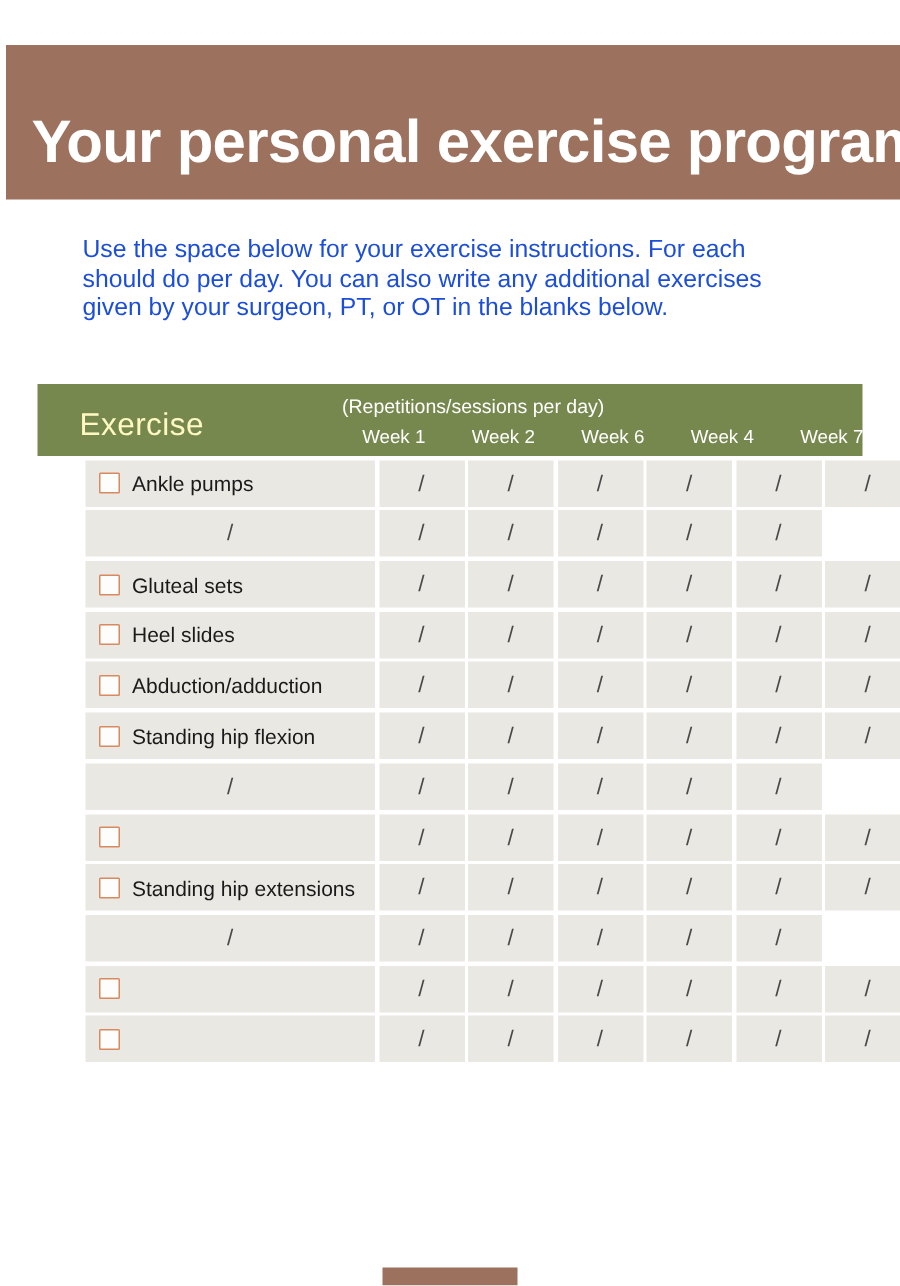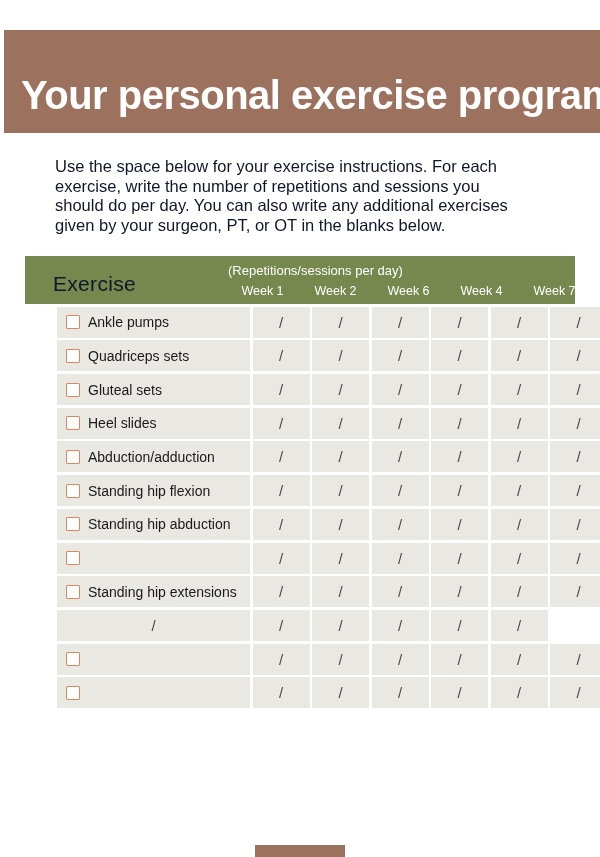--- a/index.html
+++ b/index.html
@@ -5,28 +5,28 @@
   html,body{margin:0;padding:0;}
   body{font-family:"Liberation Sans","DejaVu Sans",sans-serif;background:#fff;}
   .page{position:relative;width:600px;height:857px;background:#ffffff;overflow:hidden;}
 
   
   .band{position:absolute;left:4px;top:30px;width:596px;height:103px;background:#9c715d;}
   .band h1{margin:0;padding:45px 0 0 17px;color:#ffffff;font-size:40px;font-weight:bold;
            letter-spacing:-0.5px;line-height:1;white-space:nowrap;}
 
   
-  .intro{position:absolute;left:55px;top:157px;width:480px;color:#0f172a;
+  .intro{position:absolute;left:55px;top:157px;width:480px;color:#1d4ed8;
          font-size:16.5px;line-height:19.6px;}
   .intro span{display:block;}
 
   
   .xtable{position:absolute;left:25px;top:256px;width:550px;}
   .thead{position:relative;background:#76884e;height:48px;}
-  .exercise-h{position:absolute;left:28px;bottom:8px;color:#0f172a;font-size:21px;letter-spacing:0.3px;}
+  .exercise-h{position:absolute;left:28px;bottom:8px;color:#fef9c3;font-size:21px;letter-spacing:0.3px;}
   .caption{position:absolute;left:203px;top:7px;color:#fff;font-size:13px;}
   .weekrow{position:absolute;left:0;bottom:6px;width:100%;display:grid;
            grid-template-columns:193px repeat(6,57px);column-gap:16px;}
   .weekrow .wk{text-align:center;color:#fff;font-size:12.5px;}
 
   .tbody{display:flex;flex-direction:column;gap:2.7px;margin-top:2.7px;}
   .row{display:grid;grid-template-columns:193px repeat(6,57px);column-gap:2.5px;height:31px;padding-left:32px;}
   .cell{background:#e9e8e3;}
   .exercise-cell{display:flex;align-items:center;}
   .checkbox{width:12px;height:12px;background:#fdfdfc;border:1.6px solid #d8895f;
@@ -42,21 +42,20 @@
 <body>
 
 <div class="page">
 
   <div class="band">
     <h1>Your personal exercise program</h1>
   </div>
 
   <div class="intro">
     <span>Use the space below for your exercise instructions. For each</span>
-    <span>exercise, write the number of repetitions and sessions you</span>
     <span>should do per day. You can also write any additional exercises</span>
     <span>given by your surgeon, PT, or OT in the blanks below.</span>
   </div>
 
   <div class="xtable">
     <div class="thead">
       <div class="exercise-h">Exercise</div>
       <div class="caption">(Repetitions/sessions per day)</div>
       <div class="weekrow">
         <div class="wk"></div>
@@ -75,24 +74,20 @@
             <span class="ex-label">Ankle pumps</span>
           </div>
           <div class="cell week-cell">/</div>
           <div class="cell week-cell">/</div>
           <div class="cell week-cell">/</div>
           <div class="cell week-cell">/</div>
           <div class="cell week-cell">/</div>
           <div class="cell week-cell">/</div>
         </div>
         <div class="row">
-          <div class="cell exercise-cell">
-            <span class="checkbox"></span>
-            <span class="ex-label">Quadriceps sets</span>
-          </div>
           <div class="cell week-cell">/</div>
           <div class="cell week-cell">/</div>
           <div class="cell week-cell">/</div>
           <div class="cell week-cell">/</div>
           <div class="cell week-cell">/</div>
           <div class="cell week-cell">/</div>
         </div>
         <div class="row">
           <div class="cell exercise-cell">
             <span class="checkbox"></span>
@@ -135,24 +130,20 @@
             <span class="ex-label">Standing hip flexion</span>
           </div>
           <div class="cell week-cell">/</div>
           <div class="cell week-cell">/</div>
           <div class="cell week-cell">/</div>
           <div class="cell week-cell">/</div>
           <div class="cell week-cell">/</div>
           <div class="cell week-cell">/</div>
         </div>
         <div class="row">
-          <div class="cell exercise-cell">
-            <span class="checkbox"></span>
-            <span class="ex-label">Standing hip abduction</span>
-          </div>
           <div class="cell week-cell">/</div>
           <div class="cell week-cell">/</div>
           <div class="cell week-cell">/</div>
           <div class="cell week-cell">/</div>
           <div class="cell week-cell">/</div>
           <div class="cell week-cell">/</div>
         </div>
         <div class="row">
           <div class="cell exercise-cell">
             <span class="checkbox"></span>

